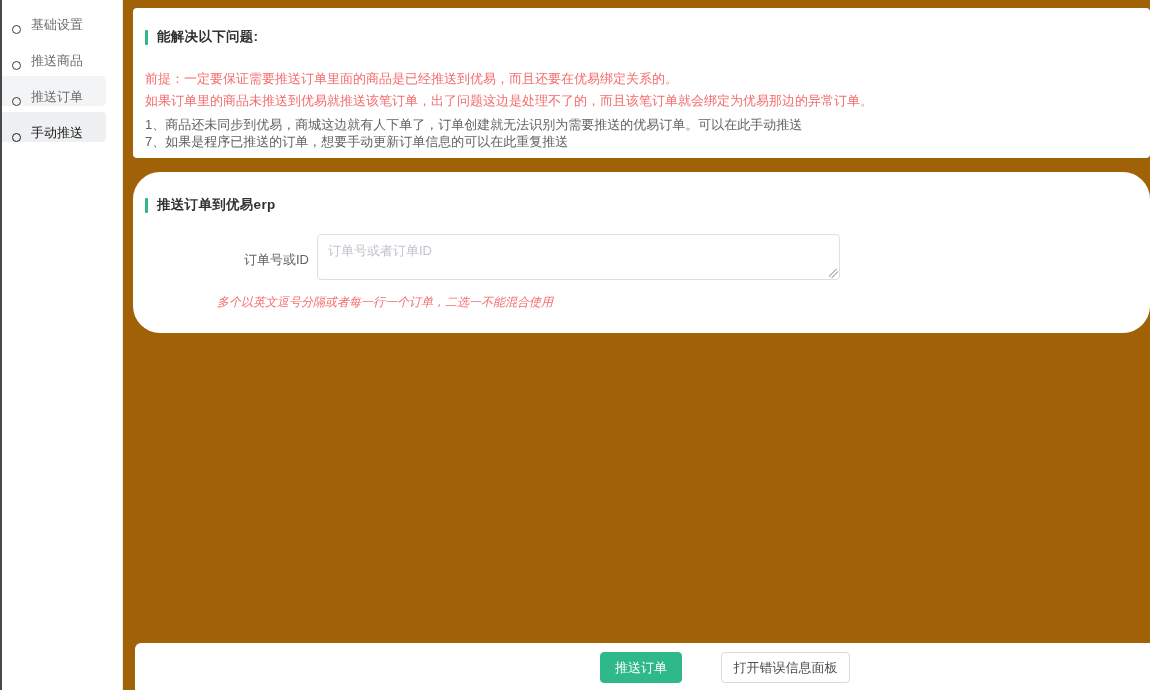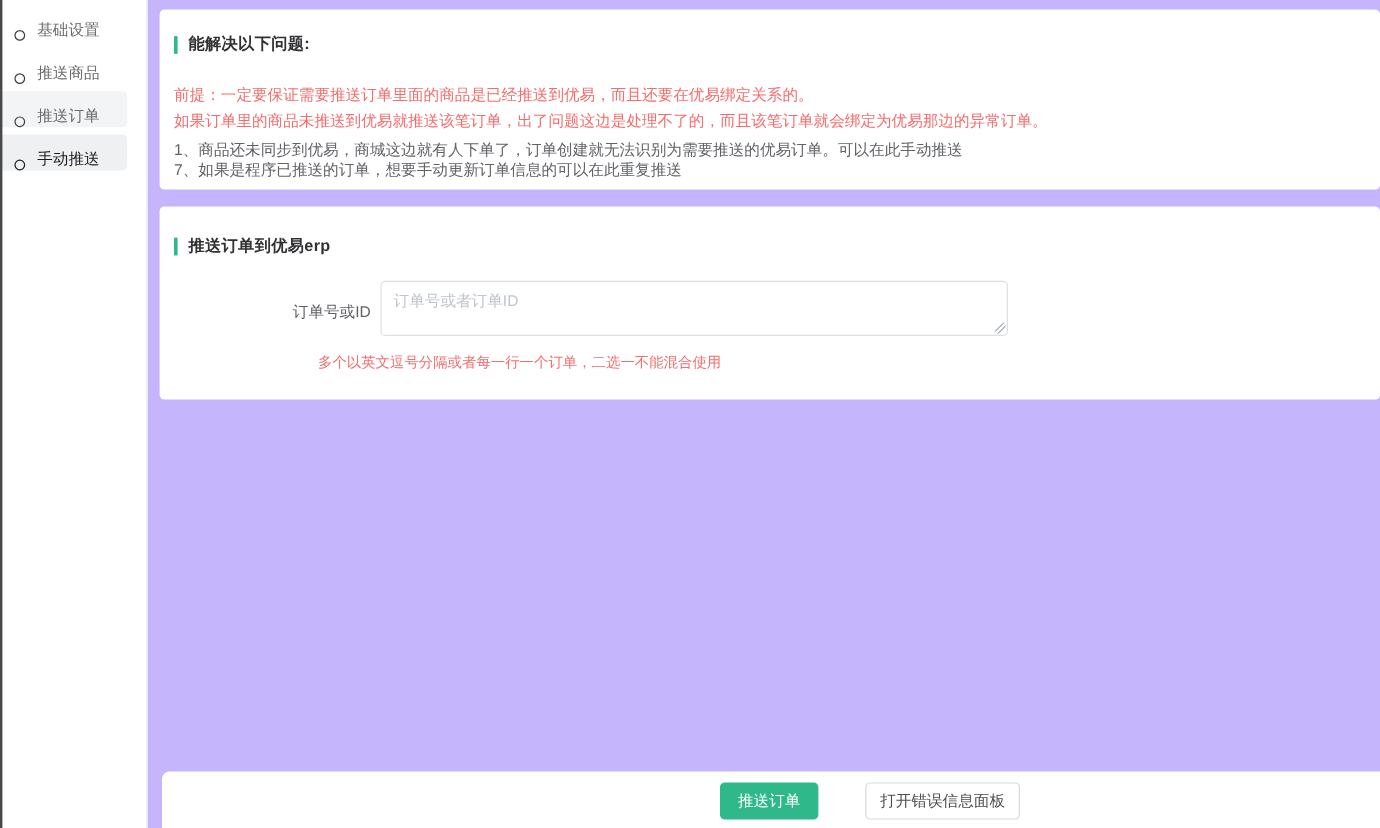--- a/index.html
+++ b/index.html
@@ -27,24 +27,24 @@
     width:9px; height:9px; border:1.5px solid #3c3c3c; border-radius:50%;
     margin-right:10px; flex:0 0 auto;
   }
   .side-item .lbl { font-size:13px; color:#6b6b6b; white-space:nowrap; }
   .side-item.shaded { background:#f3f4f6; }
   .side-item.active { background:#eff0f2; }
   .side-item.active .lbl { color:#1a1a1a; font-weight:normal; }
   .side-item.active .bullet { border-color:#1a1a1a; }
 
   
-  .content { position:absolute; left:123px; top:0; right:0; bottom:0; background:#c4b5fd; }
+  .content { position:absolute; left:123px; top:0; right:0; bottom:0; background:#a16207; }
   .panel { position:absolute; left:10px; right:0; background:#ffffff; border-radius:4px; }
   .panel-info { top:8px; height:150px; padding:20px 16px 0 12px; }
-  .panel-push { top:172px; height:161px; padding:24px 16px 0 12px; }
+  .panel-push { top:172px; height:161px; padding:24px 16px 0 12px;border-radius:27px; }
 
   .section-header { display:flex; align-items:center; }
   .section-bar { width:3px; height:15px; background:#2fb98a; border-radius:1px; margin-right:9px; }
   .section-title { font-size:13.5px; font-weight:bold; color:#303133; letter-spacing:.3px; }
 
   .warnings { margin-top:22px; }
   .warnings p { font-size:13px; line-height:22px; color:#f56c6c; white-space:nowrap; }
   .notes { margin-top:4px; }
   .notes p { font-size:13px; line-height:17px; color:#606266; white-space:nowrap; }
 
@@ -62,21 +62,21 @@
   }
   textarea.order-input::placeholder { color:#c0c4cc; }
   .resize-grip {
     position:absolute; right:2px; bottom:2px; width:9px; height:9px; pointer-events:none;
     background:
       linear-gradient(-45deg,
         transparent 0 30%, #b8bcc2 30% 40%,
         transparent 40% 55%, #b8bcc2 55% 65%,
         transparent 65%);
   }
-  .helper { margin-left:120px; margin-top:14px; font-size:12px; color:#f56c6c; white-space:nowrap; }
+  .helper { margin-left:72px; margin-top:14px; font-size:12px; color:#f56c6c; white-space:nowrap;font-style:italic; }
 
   
   .footer-bar {
     position:absolute; left:12px; right:0; top:643px; height:47px;
     background:#ffffff; border-radius:6px 0 0 0;
   }
   .btn {
     position:absolute; top:9px; height:31px; border-radius:4px;
     font-family:"Liberation Sans","DejaVu Sans",sans-serif;
     font-size:13px; line-height:29px; text-align:center; cursor:pointer;

